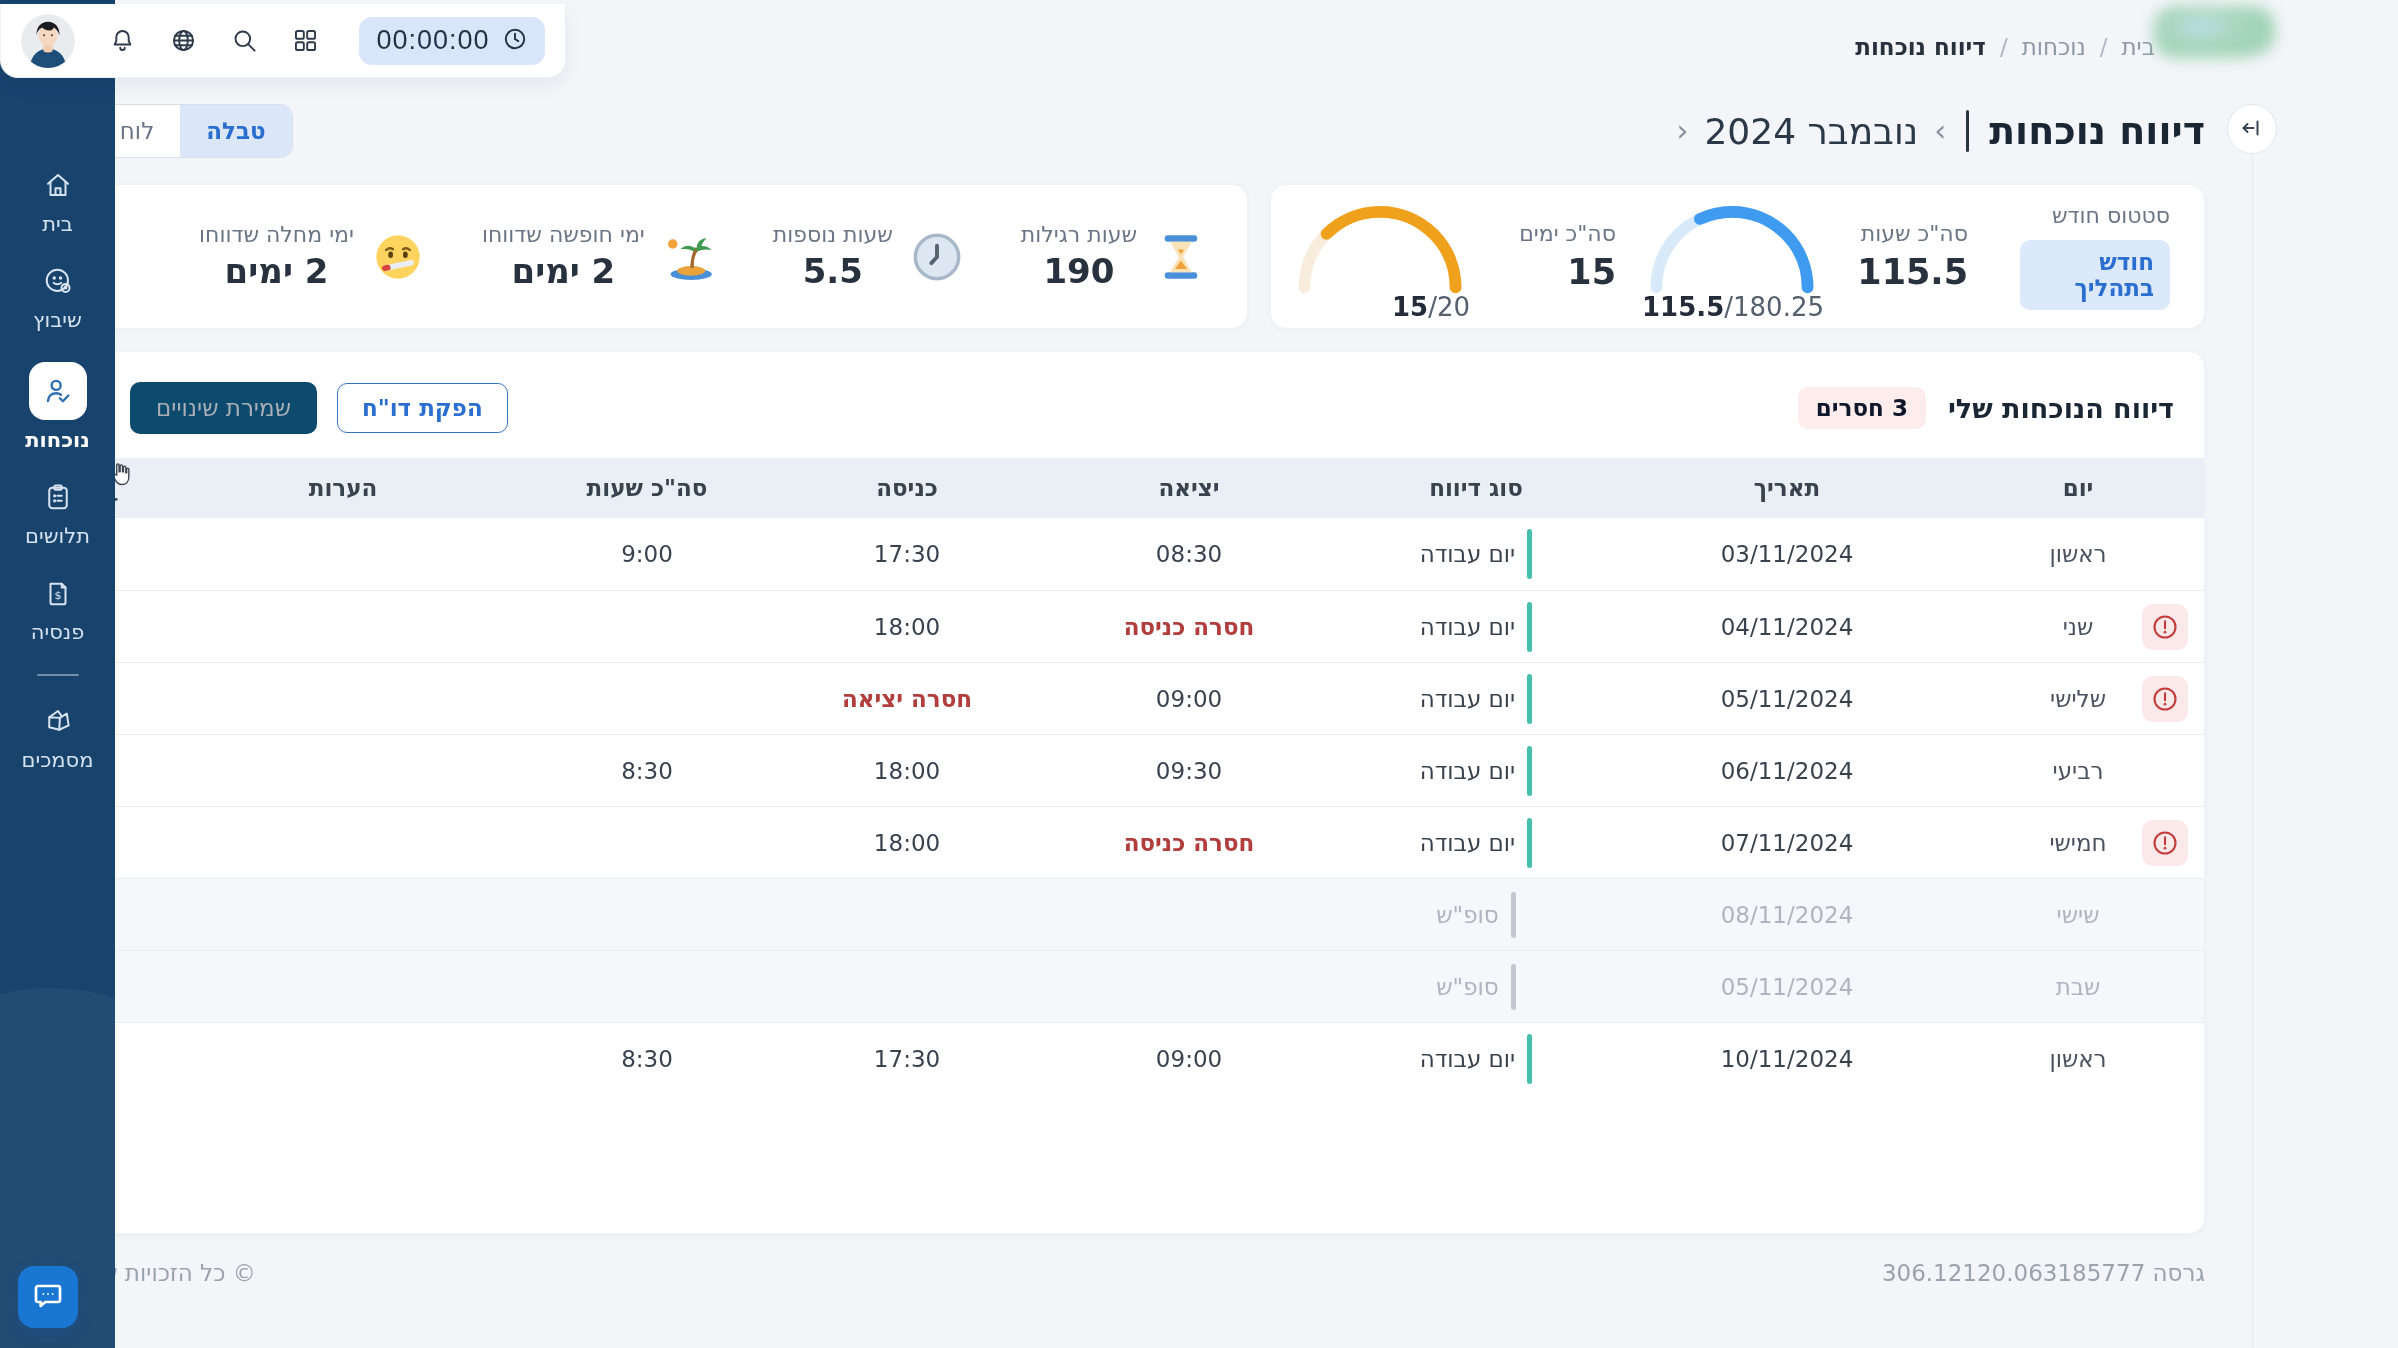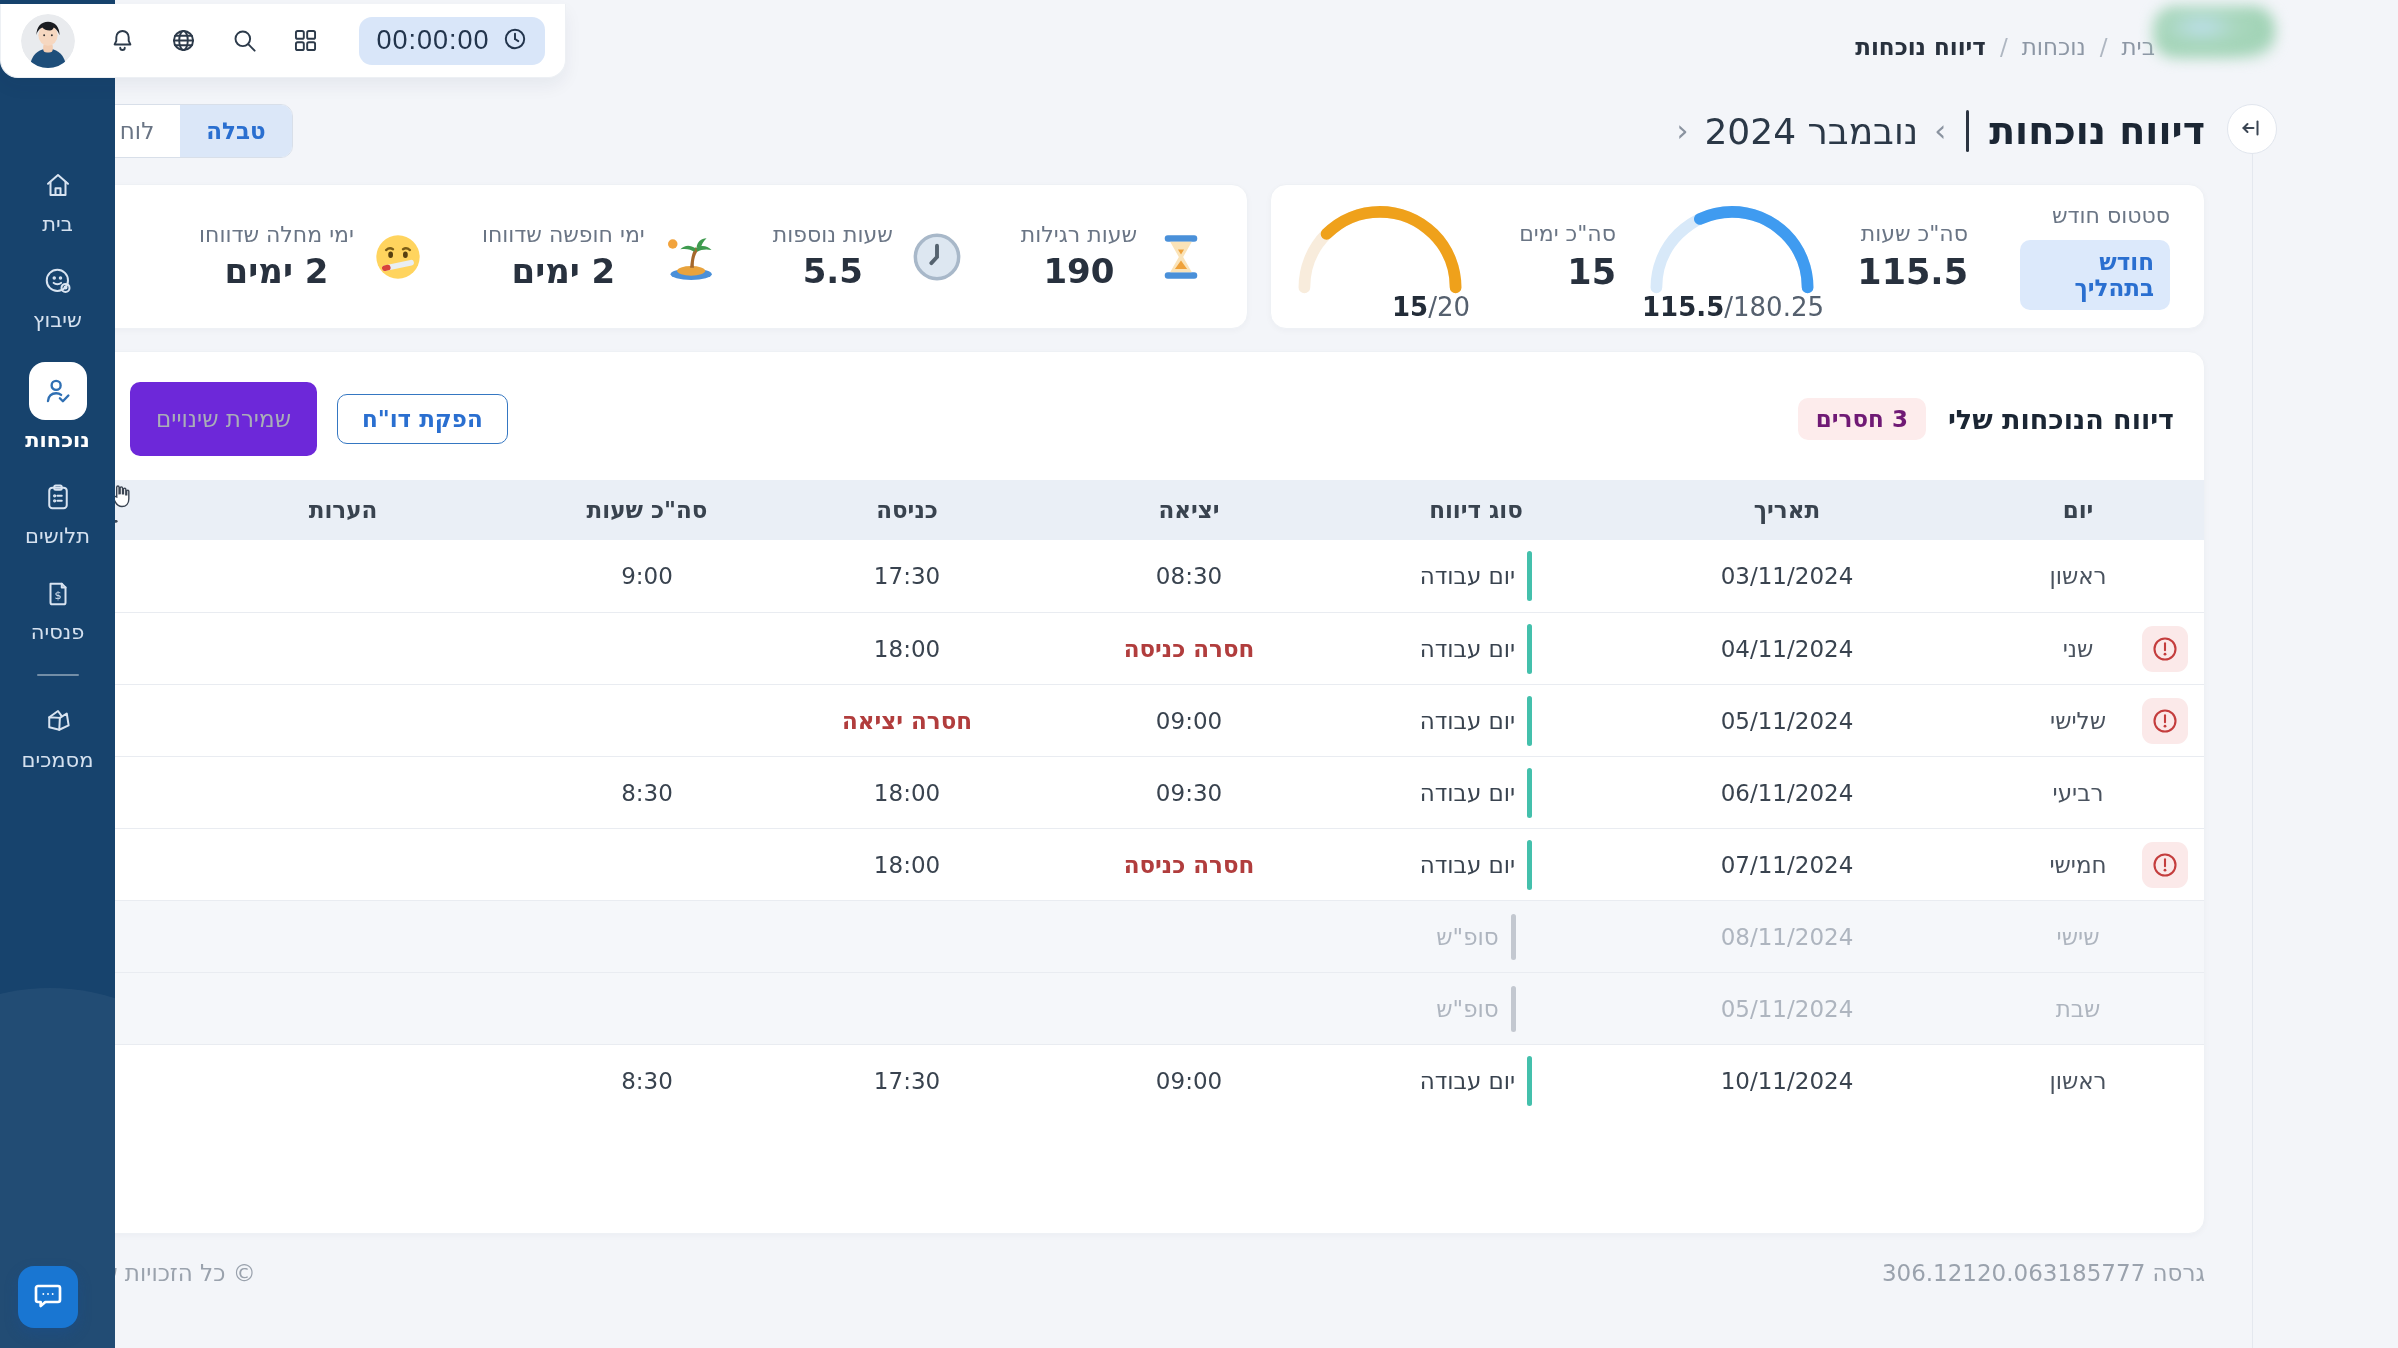--- a/index.html
+++ b/index.html
@@ -93,29 +93,29 @@
   .detail-item .d-ic{ width:52px; height:52px; flex:0 0 auto;}
   .detail-text{ display:flex; flex-direction:column; gap:4px; align-items:center;}
   .detail-label{ font-size:22px; color:#6a7585; white-space:nowrap;}
   .detail-value{ font-size:34px; font-weight:700; color:#28313e; white-space:nowrap;}
   .expand-btn{ margin-right:auto; background:none; border:none; cursor:pointer; padding:6px;}
   .expand-btn svg{ width:30px; height:30px; stroke:#55606e; stroke-width:2; fill:none; stroke-linecap:round; stroke-linejoin:round;}
   
   .table-card{ margin-top:22px; height:883px; position:relative; overflow:hidden; display:flex; flex-direction:column;}
   .table-head{ display:flex; align-items:center; padding:30px 30px 24px 30px; gap:22px;}
   .table-title{ font-size:27px; font-weight:700; color:#1b2634;}
-  .missing-badge{ background:#fdecec; color:#701a75; font-size:23px; font-weight:600; border-radius:10px; padding:8px 18px;text-align:center;}
+  .missing-badge{ background:#fdecec; color:#0f172a; font-size:23px; font-weight:600; border-radius:10px; padding:8px 18px;text-align:center;}
   .head-actions{ margin-right:auto; display:flex; align-items:center; gap:20px;}
   .btn-outline{
     background:#fff; border:1.5px solid #3577c2; color:#2a6fd0; font-weight:700; font-size:23px;
     border-radius:10px; padding:11px 24px; cursor:pointer; font-family:inherit;
   }
   .btn-disabled{
-    background:#6d28d9; border:none; color:#a9aeb7; font-size:23px;
-    border-radius:10px; padding:24px 26px; cursor:default; font-family:inherit;
+    background:#0c4a6e; border:none; color:#a9aeb7; font-size:23px;
+    border-radius:10px; padding:13px 26px; cursor:default; font-family:inherit;
   }
   .kebab{ background:none; border:none; cursor:pointer; padding:4px;}
   .kebab svg{ width:26px; height:26px;}
   .kebab circle{ fill:#5c6573;}
   .t-grid{ display:grid; grid-template-columns:252px 330px 292px 282px 282px 238px 1fr 112px; align-items:center;}
   .t-header{ background:#eaeff6; height:60px; font-size:23px; font-weight:600; color:#2e3845;}
   .t-header .cell{ justify-content:center;}
   .cell{ display:flex; align-items:center; justify-content:center; height:100%; font-size:23px; color:#39434f;}
   .t-row{ height:72px; border-top:1px solid #e9ecf1; position:relative;}
   .t-row:first-child{ border-top:none;}

